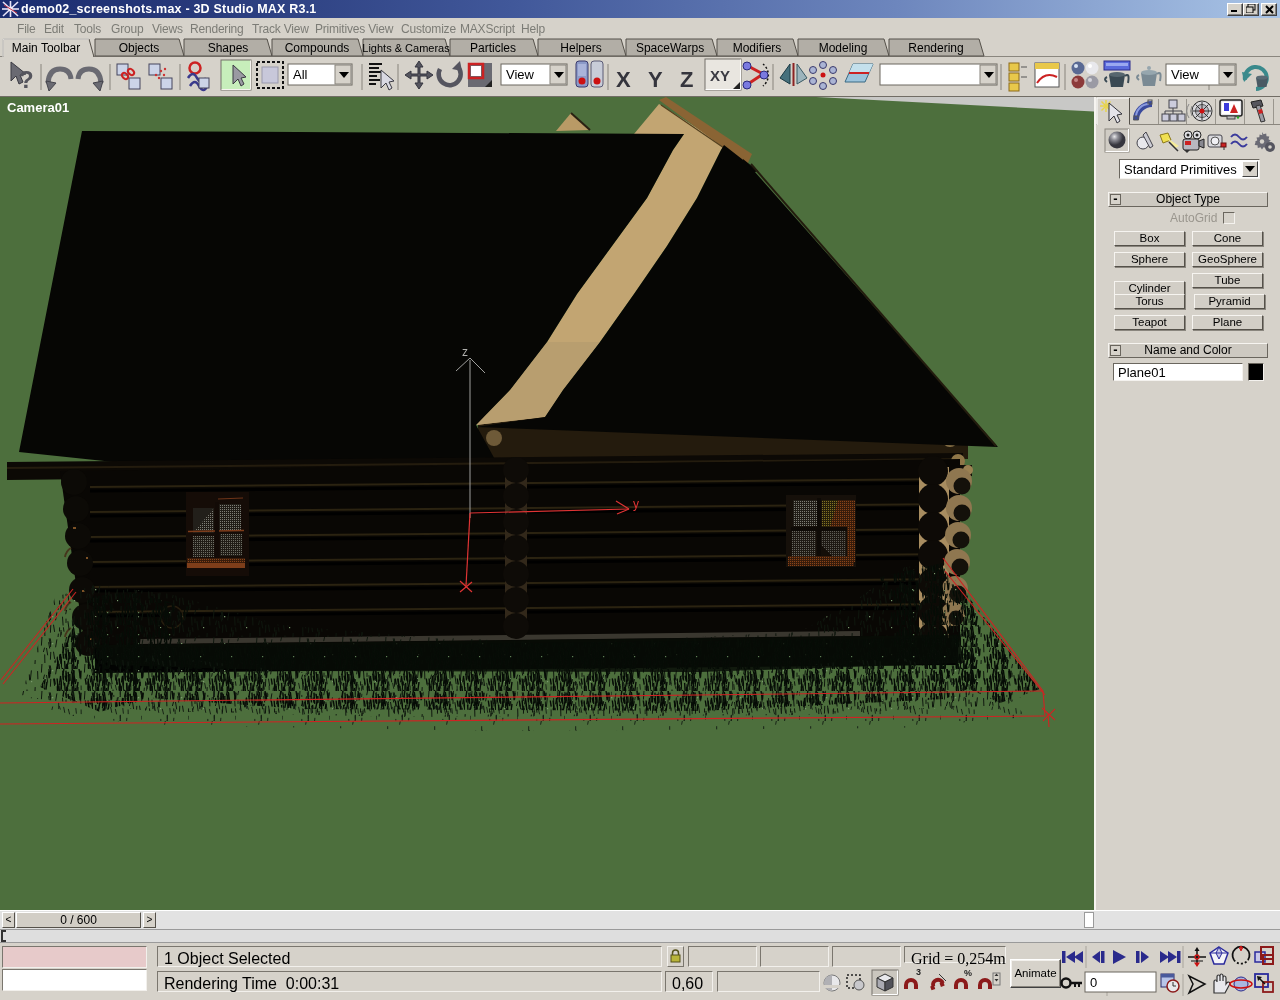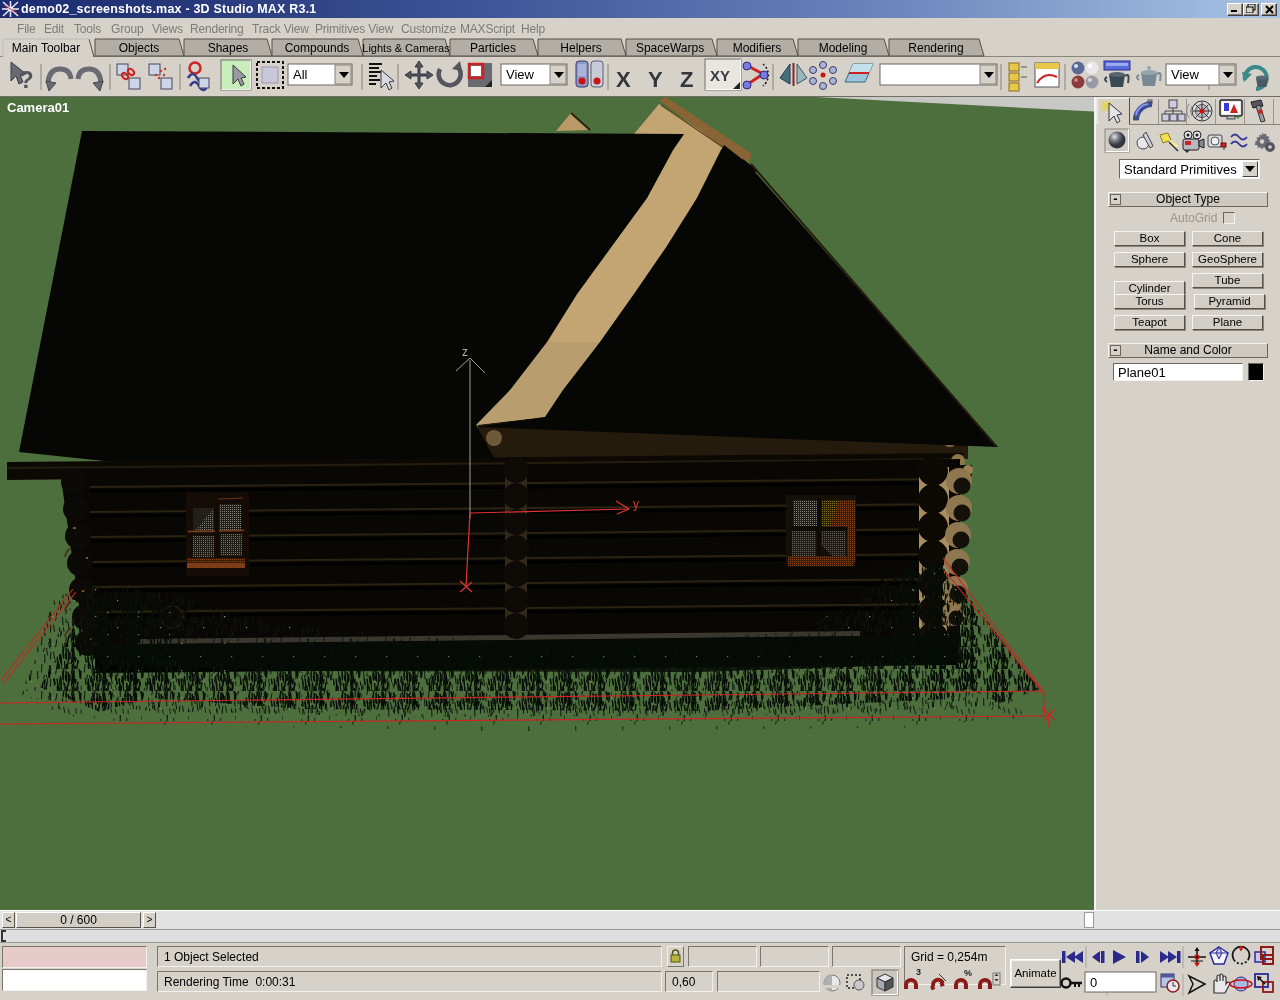--- a/index.html
+++ b/index.html
@@ -22,21 +22,21 @@
 #scene{left:0;top:97px;}
 
 #panel{left:1094px;top:97px;width:186px;height:844px;background:#d6d2ca;border-left:2px solid #f6f4f0;}
 .rollhead{position:absolute;left:12px;width:160px;height:15px;background:#cdc9c1;border:1px solid;border-color:#f6f4f0 #6a665e #6a665e #f6f4f0;font-size:12px;text-align:center;line-height:13px;color:#000;}
 .rollhead .minus{position:absolute;left:1px;top:1px;width:11px;height:11px;border:1px solid #6a665e;background:#d6d2ca;font-size:13px;line-height:8px;text-align:center;font-weight:bold;}
 .obtn{position:absolute;width:71px;height:15px;background:#d2cec6;border:1px solid;border-color:#f6f4f0 #55514a #55514a #f6f4f0;box-shadow:1px 1px 0 #8a867e;font-size:11.5px;text-align:center;line-height:13px;color:#000;}
 
 #timeline{left:0;top:910px;width:1280px;height:19px;background:#e2e2e2;border-top:1px solid #fff;}
 #trackbar{left:0;top:929px;width:1280px;height:14px;background:#dedede;border:1px solid #9a9a9a;border-left:none;border-right:none;}
 #statusbar{left:0;top:943px;width:1280px;height:57px;background:#d6d2ca;}
-.sunk{position:absolute;background:#d6d2ca;border:1px solid;border-color:#7a766e #f2f0ec #f2f0ec #7a766e;font-size:12px;color:#000;}
+.sunk{position:absolute;background:#d6d2ca;border:1px solid;border-color:#7a766e #f2f0ec #f2f0ec #7a766e;font-size:16px;color:#000;}
 .sunk .t{position:absolute;left:6px;top:3px;white-space:nowrap;}
 </style>
 </head>
 <body>
 <div id="root">
 
   <div id="titlebar" class="abs"></div>
   <svg class="abs" style="left:2px;top:1px" width="17" height="16" viewBox="0 0 17 16">
     <rect x="0" y="0" width="17" height="16" fill="#1b2d70"></rect>
     <g stroke="#e8e4f8" stroke-width="1.6">
@@ -801,21 +801,21 @@
       <span class="t">Rendering Time&nbsp;&nbsp;0:00:31</span>
     </div>
   <div class="sunk" style="left:665px;top:971px;width:48px;height:21px;padding-left:33px;">
       <span class="t">0,60</span>
     </div>
   <div class="sunk" style="left:717px;top:971px;width:103px;height:21px;"></div>
   <div class="abs" style="left:667px;top:946px;width:17px;height:21px;background:#d6d2ca;border:1px solid;border-color:#f2f0ec #7a766e #7a766e #f2f0ec;"></div>
   <div class="sunk" style="left:688px;top:946px;width:69px;height:21px;"></div>
   <div class="sunk" style="left:760px;top:946px;width:69px;height:21px;"></div>
   <div class="sunk" style="left:832px;top:946px;width:69px;height:21px;"></div>
-  <div class="sunk" style="left:904px;top:946px;width:102px;height:39px;">
+  <div class="sunk" style="left:904px;top:946px;width:102px;height:17px;font-family:Liberation Serif, serif;">
       <span class="t">Grid = 0,254m</span>
     </div>
   <div class="abs" style="left:1010px;top:959px;width:51px;height:29px;background:#d6d2ca;border:1px solid;border-color:#fff #404040 #404040 #fff;box-shadow:inset -1px -1px 0 #8a867e, inset 1px 1px 0 #f2f0ec;font-size:11.5px;text-align:center;line-height:27px;">Animate</div>
   <svg class="abs" style="left:660px;top:943px" width="620" height="57" viewBox="0 0 620 57">
     <g font-family="Liberation Sans, sans-serif">
 
     <g transform="translate(10,7)">
       <rect x="1" y="5" width="9" height="7" fill="#b8b43a" stroke="#55511a"></rect>
       <path d="M2.5,5 v-2 a3,3 0 0 1 6,0 v2" fill="none" stroke="#55511a" stroke-width="1.5"></path>
     </g>

